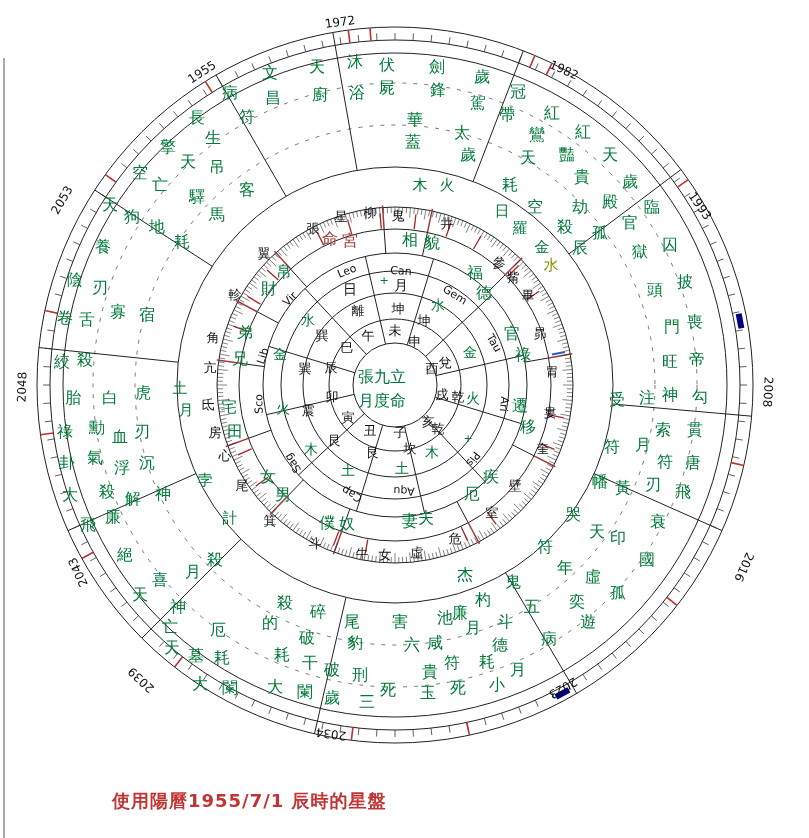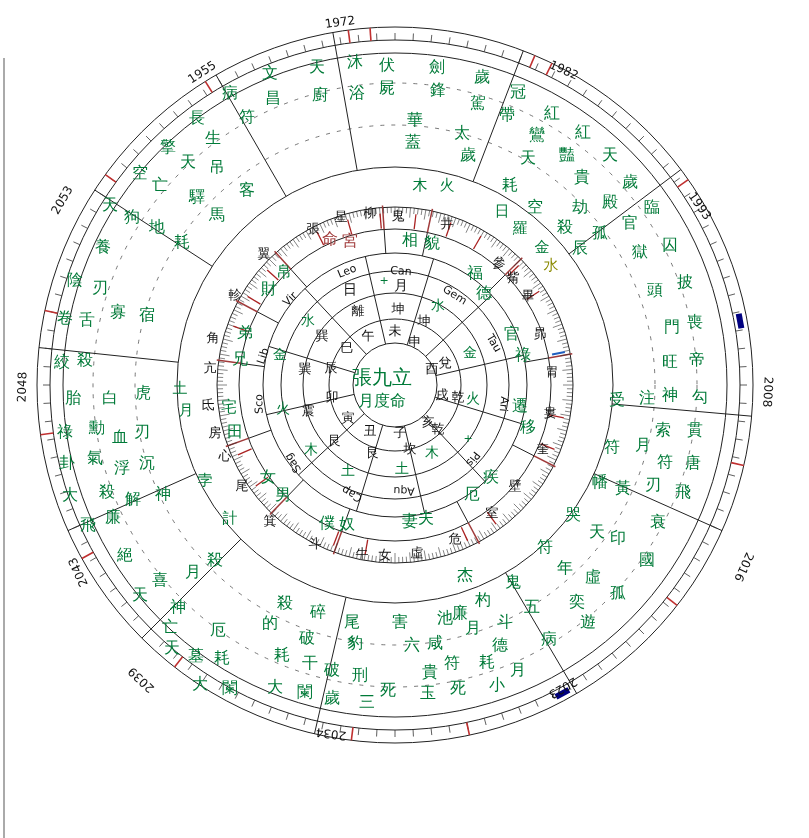--- a/index.html
+++ b/index.html
@@ -805,16 +805,17 @@
       <span class="wt" style="left: 564px; top: 70px; color: rgb(17, 17, 17); font-size: 12px; transform: translate(-50%, -50%) rotate(24deg);">1982</span>
       <span class="wt" style="left: 700px; top: 206px; color: rgb(17, 17, 17); font-size: 12px; transform: translate(-50%, -50%) rotate(55deg);">1993</span>
       <span class="wt" style="left: 768px; top: 392px; color: rgb(17, 17, 17); font-size: 12px; transform: translate(-50%, -50%) rotate(93deg);">2008</span>
       <span class="wt" style="left: 744px; top: 567px; color: rgb(17, 17, 17); font-size: 12px; transform: translate(-50%, -50%) rotate(115deg);">2016</span>
       <span class="wt" style="left: 563px; top: 688px; color: rgb(17, 17, 17); font-size: 12px; transform: translate(-50%, -50%) rotate(150deg);">2023</span>
       <span class="wt" style="left: 331px; top: 734px; color: rgb(17, 17, 17); font-size: 12px; transform: translate(-50%, -50%) rotate(187deg);">2034</span>
       <span class="wt" style="left: 141px; top: 680px; color: rgb(17, 17, 17); font-size: 12px; transform: translate(-50%, -50%) rotate(223deg);">2039</span>
       <span class="wt" style="left: 78px; top: 572px; color: rgb(17, 17, 17); font-size: 12px; transform: translate(-50%, -50%) rotate(245deg);">2043</span>
       <span class="wt" style="left: 22px; top: 387px; color: rgb(17, 17, 17); font-size: 12px; transform: translate(-50%, -50%) rotate(272deg);">2048</span>
       <span class="wt" style="left: 62px; top: 200px; color: rgb(17, 17, 17); font-size: 12px; transform: translate(-50%, -50%) rotate(-60deg);">2053</span>
-      <span class="wt" style="left: 382px; top: 377px; color: rgb(0, 122, 56); font-size: 20px; transform: translate(-50%, -50%) rotate(0deg);">張九立</span>
+      <span class="wt" style="left: 382px; top: 377px; color: rgb(0, 122, 56); font-size: 16px; transform: translate(-50%, -50%) rotate(0deg);">張九立</span>
       <span class="wt" style="left: 382px; top: 401px; color: rgb(0, 122, 56); font-size: 16px; transform: translate(-50%, -50%) rotate(0deg);">月度命</span>
     </div>
+  <div id="caption">使用陽曆1955/7/1 辰時的星盤</div>
 </div>
 
 </body></html>

